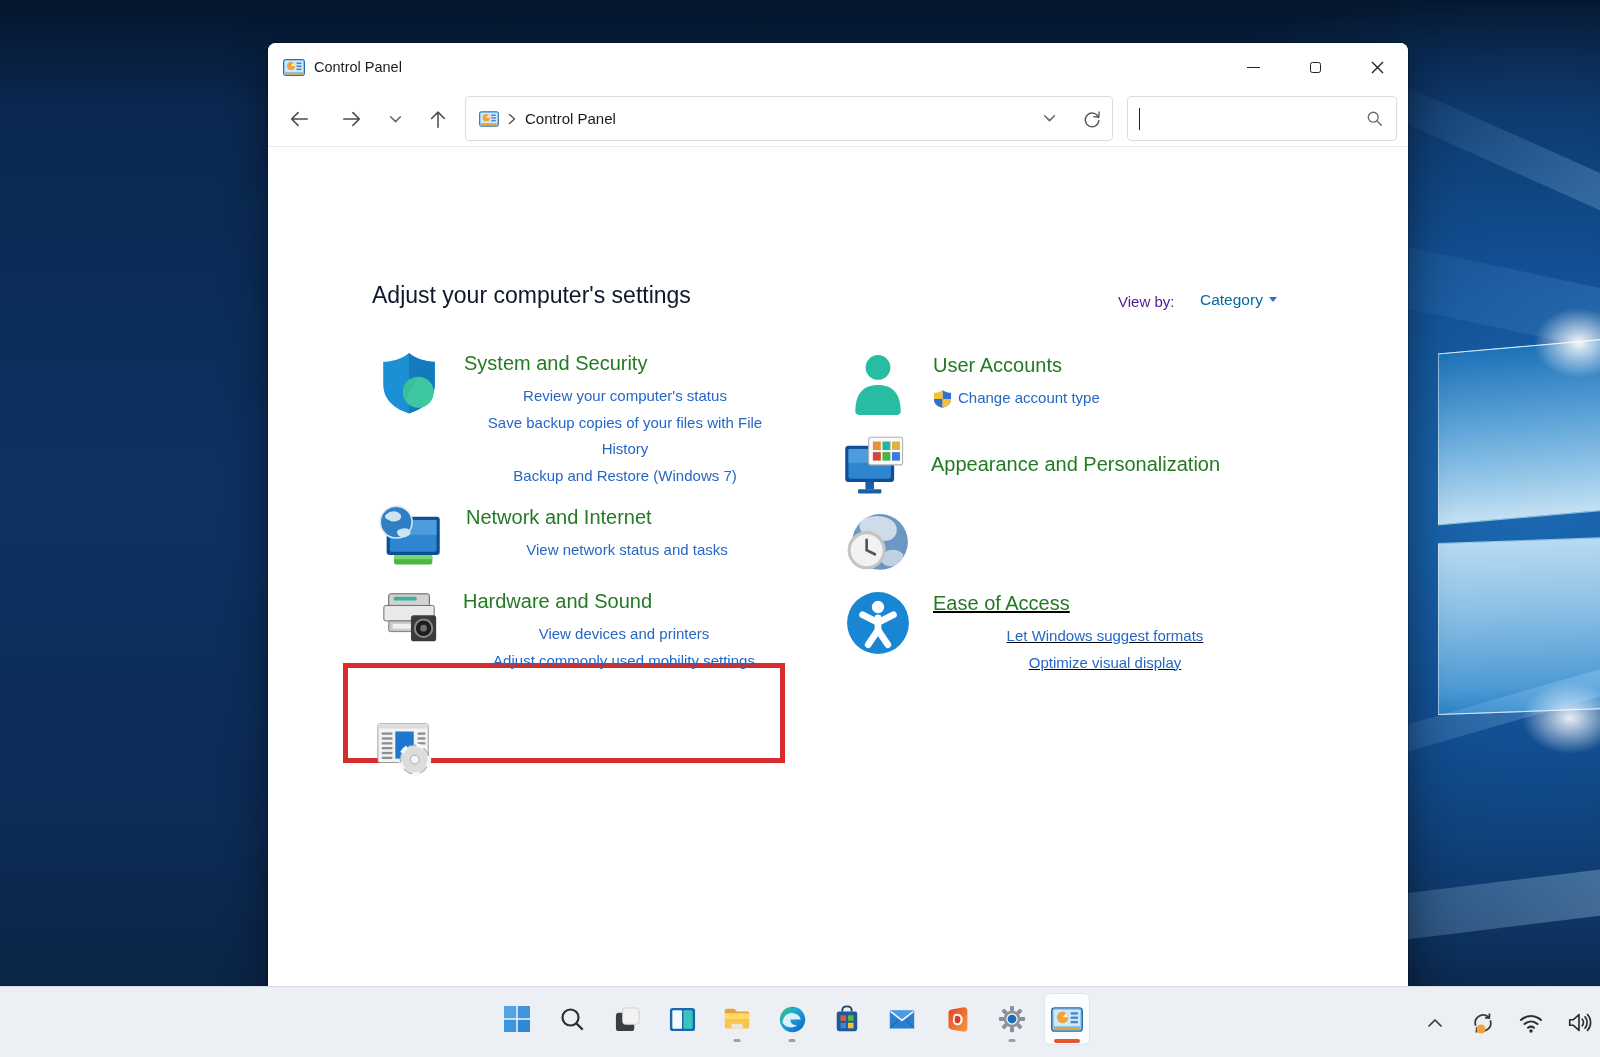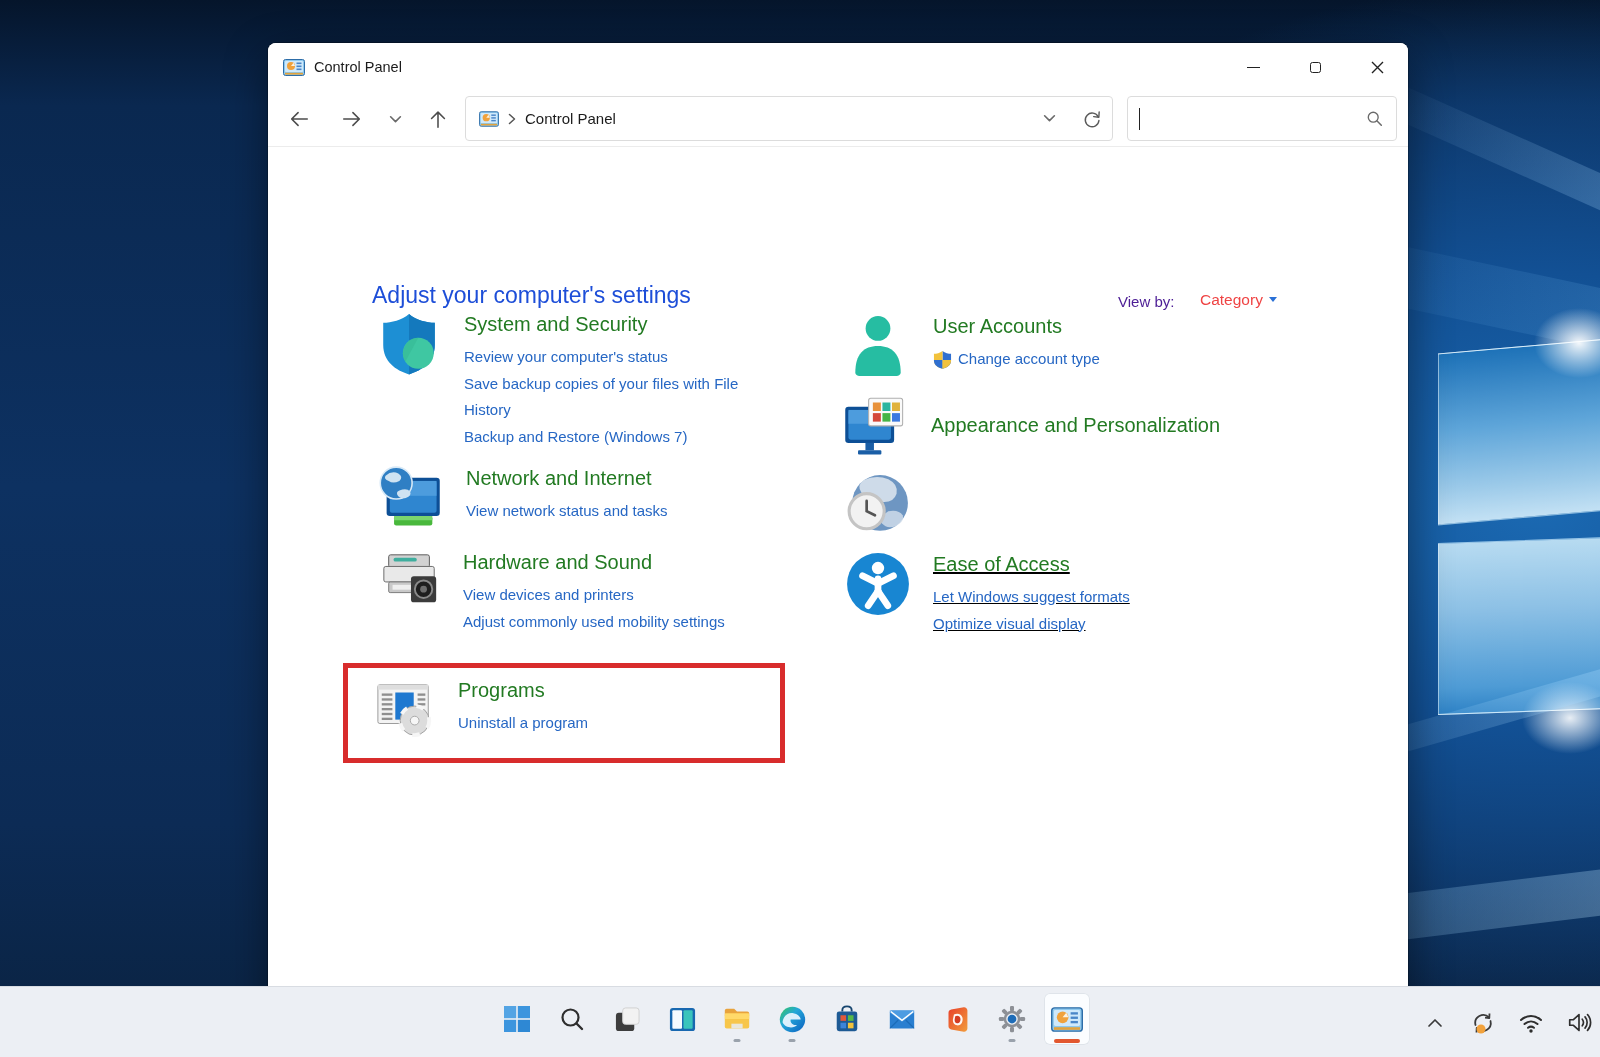--- a/index.html
+++ b/index.html
@@ -61,33 +61,33 @@
   .addr-right { position:absolute; right:10px; top:0; height:100%; display:flex; align-items:center; gap:26px; }
   .searchbox {
     position:absolute; left:859px; top:5px; width:270px; height:45px;
     border:1px solid #dcdcdc; border-radius:4px; background:#fff; display:flex; align-items:center;
   }
   .searchbox .caret { margin-left:11px; width:1.4px; height:22px; background:#222; }
   .searchbox .mag { position:absolute; right:13px; top:13px; }
 
   
   .content { position:relative; width:100%; height:751px; background:#fff; }
-  .page-heading { position:absolute; left:104px; top:135px; font-size:23px; color:#1d4ed8; }
+  .page-heading { position:absolute; left:104px; top:135px; font-size:23px; color:#0f172a; }
   .viewby { position:absolute; left:850px; top:146px; font-size:15px; color:#4c1d95; }
-  .viewby-value { position:absolute; left:932px; top:144px; font-size:15.5px; color:#ef4444; cursor:pointer; }
+  .viewby-value { position:absolute; left:932px; top:144px; font-size:15.5px; color:#0369a1; cursor:pointer; }
   .viewby-value .tri { display:inline-block; margin-left:6px; width:0; height:0; vertical-align:3px;
     border-left:4.5px solid transparent; border-right:4.5px solid transparent; border-top:5.5px solid #2970d6; }
 
-  .cat-item { position:absolute; display:flex; }
+  .cat-item { position:absolute; display:flex;margin-top:39px; }
   .cat-icon { flex:0 0 auto; margin-right:22px; }
   .cat-text { display:flex; flex-direction:column; }
   .cat-title { font-size:20px; color:#227a22; line-height:26px; cursor:pointer; }
   .cat-links { margin-top:7px; width:322px; }
   .cat-links.wide { width:344px; }
-  .cat-link { font-size:15px; color:#2667c4; line-height:26.5px; cursor:pointer; }
+  .cat-link { font-size:15px; color:#2667c4; line-height:26.5px; cursor:pointer;text-align:center; }
   .link-with-shield { display:flex; align-items:center; gap:6px; }
 
   .annotation-box { position:absolute; left:75px; top:516px; width:442px; height:100px;
     border:5px solid #d82c2c; background:transparent; }
 
   
   .taskbar { position:absolute; left:0; top:986px; width:1600px; height:71px;
     background:#eceff4; border-top:1px solid #d8dce2; display:flex; align-items:center; }
   .tb-center { position:absolute; left:494px; top:6px; display:flex; gap:9px; }
   .tb-btn { position:relative; width:46px; height:52px; border-radius:6px; display:flex; align-items:center; justify-content:center; cursor:pointer; }
@@ -276,26 +276,20 @@
               <rect x="8" y="42" width="11" height="2.4"></rect>
             <rect x="45" y="17" width="8" height="2.4"></rect>
               <rect x="45" y="22" width="8" height="2.4"></rect>
             <rect x="45" y="27" width="8" height="2.4"></rect>
           </g>
           <rect x="22" y="16" width="19" height="28" fill="#1e78d0"></rect>
           <circle cx="42" cy="45" r="15" fill="#dcdcdc" stroke="#a0a0a0"></circle>
           <circle cx="42" cy="45" r="15" fill="none" stroke="#f6f6f6" stroke-width="4" stroke-dasharray="8 10"></circle>
           <circle cx="42" cy="45" r="4.5" fill="#f6f6f6" stroke="#a8a8a8"></circle>
         </svg>
-        <div class="cat-text">
-          <div class="cat-title">Programs</div>
-          <div class="cat-links">
-            <div class="cat-link">Uninstall a program</div>
-          </div>
-        </div>
       </div>
 
       <div class="cat-item" style="left:577px; top:166px;">
         <svg class="cat-icon" width="66" height="66" viewBox="0 0 64 64">
           <circle cx="32" cy="15" r="12" fill="#26bda2"></circle>
           <path d="M10 58 C10 40 18 32 32 32 C46 32 54 40 54 58 C54 60 52 61 50 61 L14 61 C12 61 10 60 10 58 Z" fill="#26bda2"></path>
         </svg>
         <div class="cat-text">
           <div class="cat-title">User Accounts</div>
           <div class="cat-links wide">

